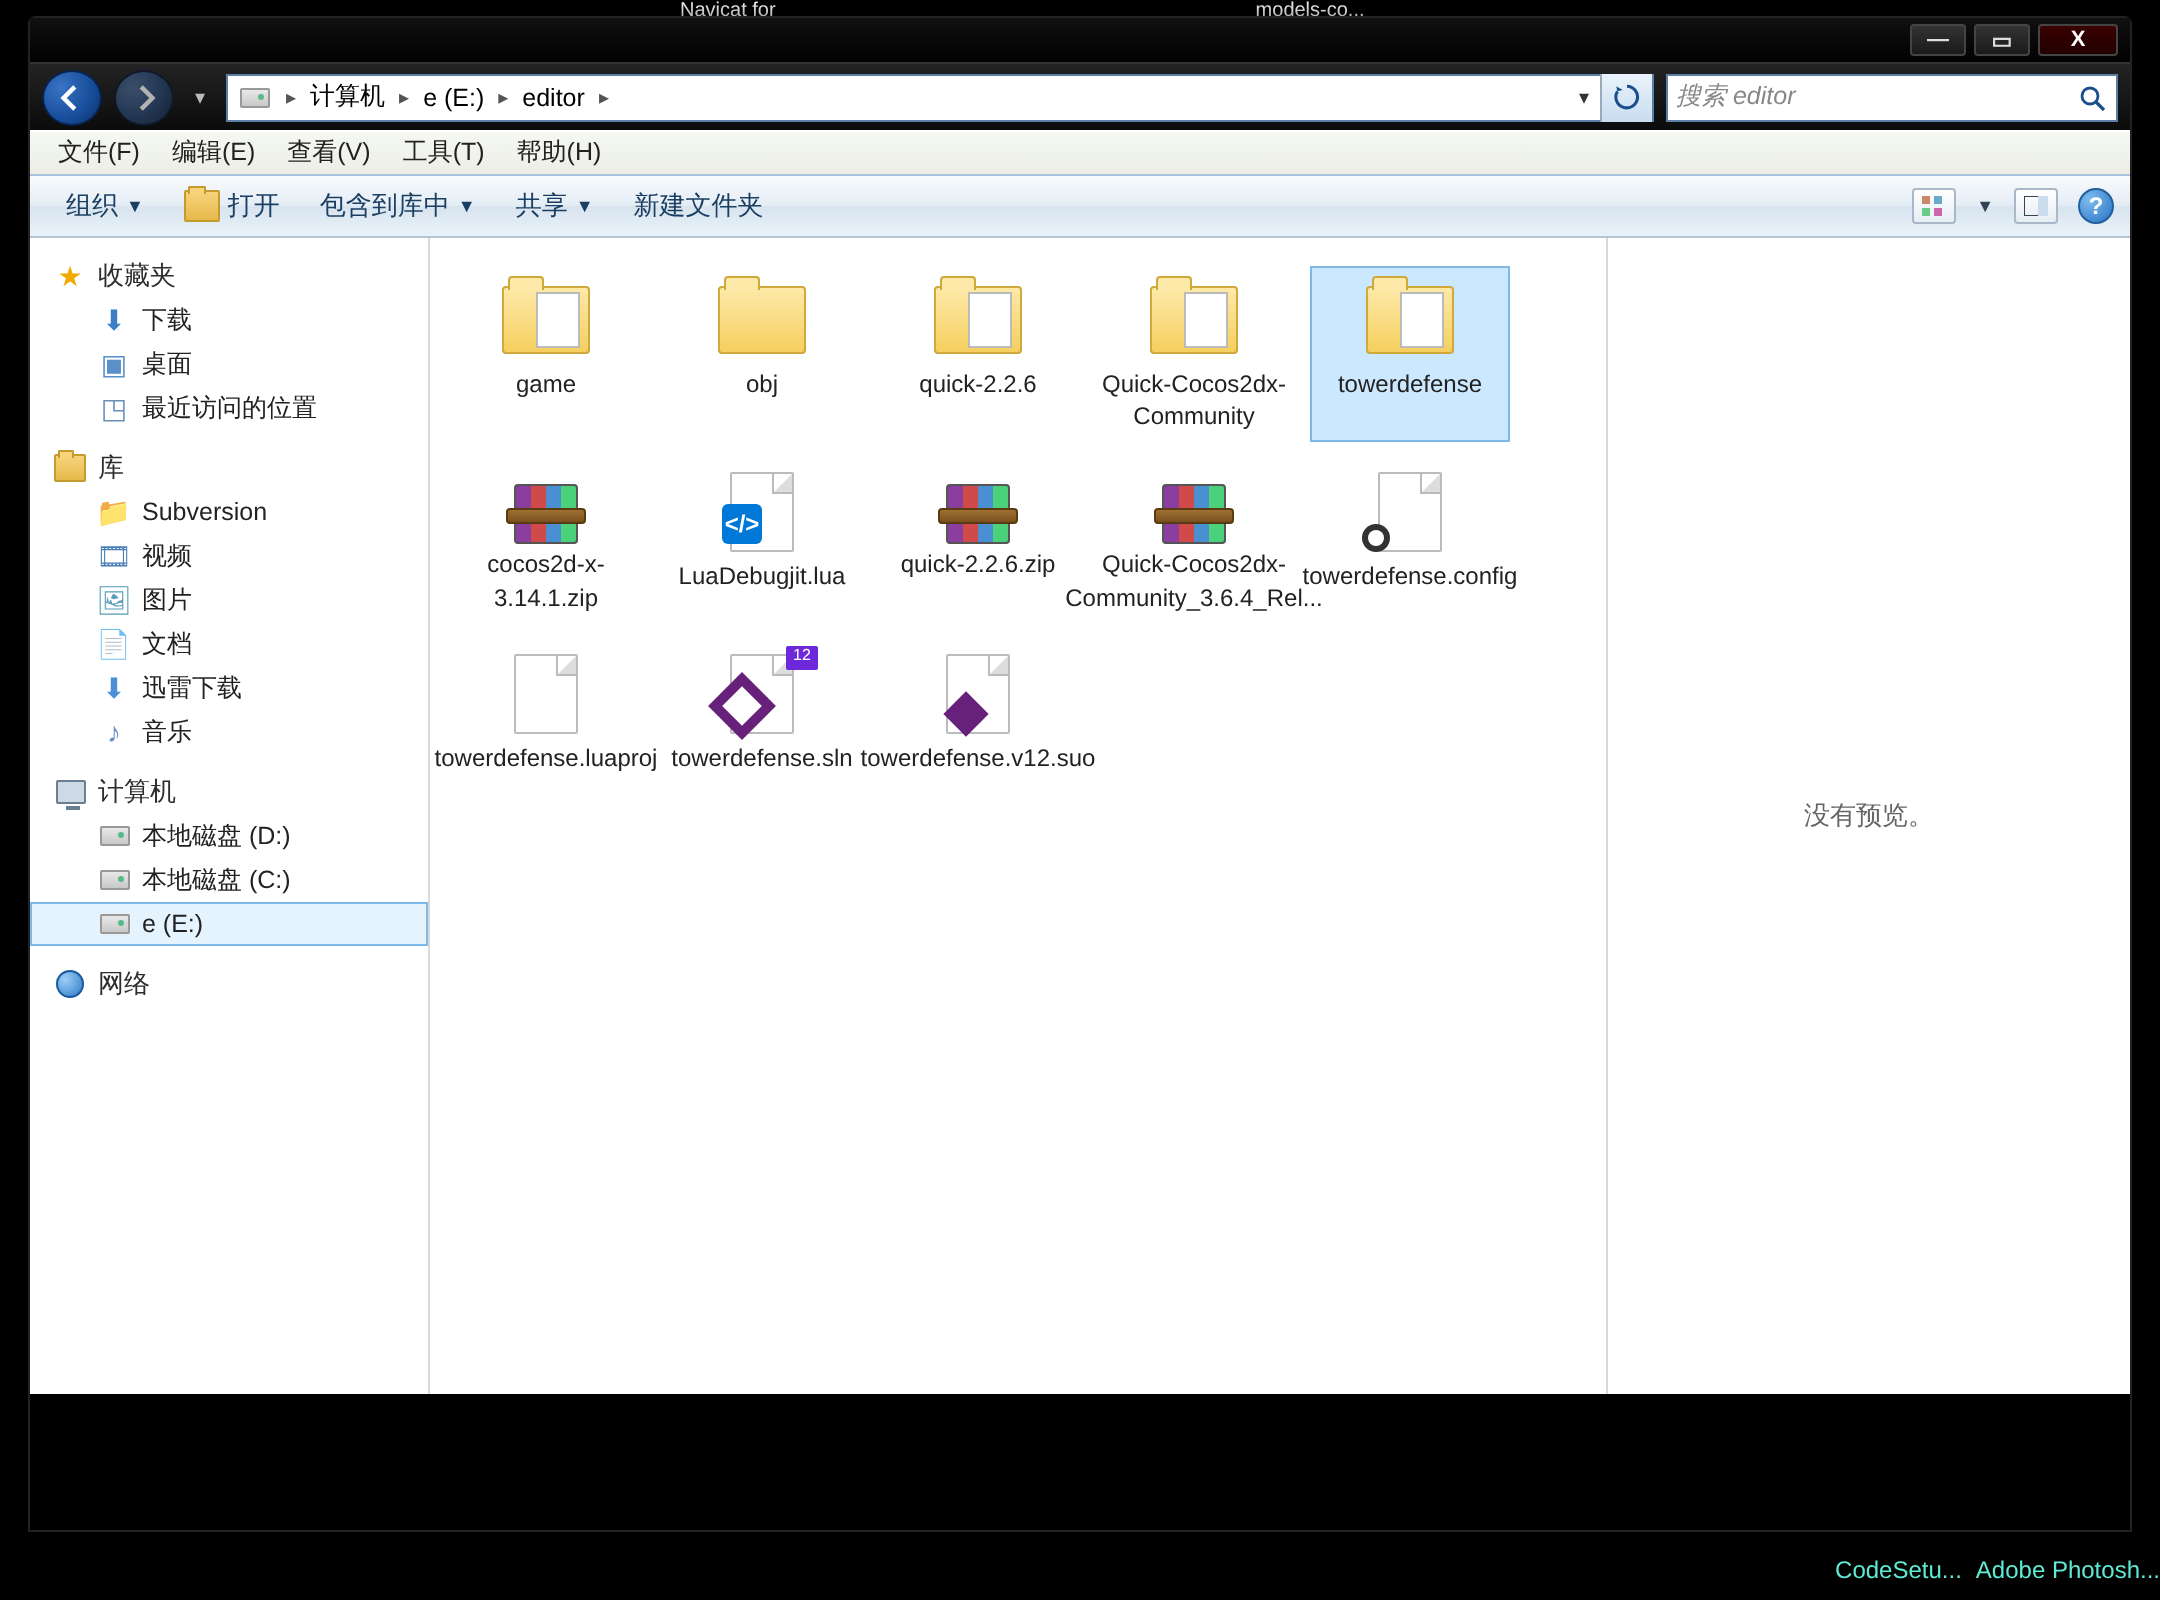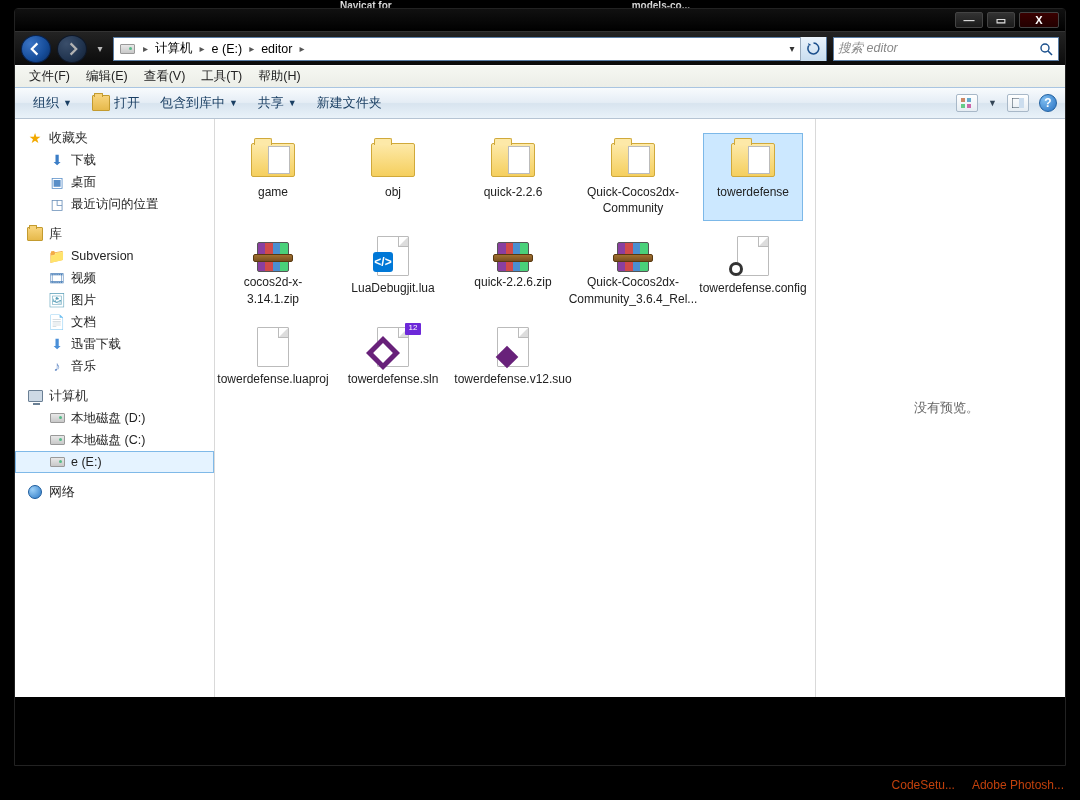--- a/index.html
+++ b/index.html
@@ -1,18 +1,18 @@
 <!DOCTYPE html>
 <html><head>
 <meta charset="utf-8">
 <style>
 * { box-sizing: border-box; margin: 0; padding: 0; font-family: "Microsoft YaHei", "Segoe UI", Tahoma, sans-serif; }
 body { background: #000; width: 1080px; height: 800px; overflow: hidden; position: relative; color: #000; }
 .desktop { position: absolute; inset: 0; background: #000; }
-.taskbar-top { position: absolute; top: 0; left: 0; right: 0; height: 12px; background: #000; color: #fff; font-size: 10px; display: flex; font-weight: bold; }
+.taskbar-top { position: absolute; top: 0; left: 0; right: 0; height: 12px; background: #000; color: #fff; font-size: 10px; display: flex; }
 .taskbar-top .titem { padding: 0 60px; }
 .explorer-window { position: absolute; left: 14px; top: 8px; width: 1052px; height: 758px; background: #000; border: 1px solid #222; border-radius: 4px 4px 0 0; box-shadow: 0 0 12px rgba(0,0,0,.6); }
 .titlebar { height: 22px; background: linear-gradient(#111,#000); display: flex; justify-content: flex-end; align-items: center; padding-right: 6px; gap: 4px; }
 .titlebar .tbbtn { width: 28px; height: 16px; background: linear-gradient(#333,#1a1a1a); border: 1px solid #444; border-radius: 2px; display:flex; align-items:center; justify-content:center; color:#ddd; font-size:11px; font-weight:bold; }
 .titlebar .tbbtn.close { width: 40px; background: linear-gradient(#3a0000,#200); color:#fff; }
 .navbar { height: 34px; background: linear-gradient(#232323,#0b0b0b); display: flex; align-items: center; padding: 0 6px; gap: 6px; border-top:1px solid #333; }
 .navbtn { width: 30px; height: 28px; border-radius: 50%; background: radial-gradient(circle at 30% 30%, #3a73c4, #164d9a 60%, #0b2e64); border:1px solid #082350; display:flex; align-items:center; justify-content:center; color:#fff; font-size:16px; }
 .navbtn.fwd { filter: grayscale(.5) brightness(.7); }
 .nav-drop { width:14px; height:14px; color:#bbb; font-size:10px; display:flex;align-items:center;justify-content:center; }
 .addressbar { flex: 1; height: 24px; background: #fff; border: 1px solid #5b7ea5; display:flex; align-items:center; font-size: 12.5px; }
@@ -51,21 +51,21 @@
 .drive-i::before{content:"";position:absolute;top:2px;right:2px;width:3px;height:3px;background:#5b8;border-radius:50%;}
 .net-i{width:14px;height:14px;border-radius:50%;background:radial-gradient(circle at 30% 30%,#9dd0f7,#2d7ac6);border:1px solid #1a5a9c;}
 .dl-i{color:#3b7dc6;}
 .desk-i{color:#5a8fc8;}
 .doc-i{color:#6a8fb8;}
 .vid-i{color:#4a7fb8;}
 .pic-i{color:#5a9fb8;}
 .mus-i{color:#6a8fc8;}
 .xun-i{color:#4a8fd8;}
 .content { flex: 1; display:flex; }
-.filegrid { flex: 1; padding: 14px 8px; display:grid; grid-template-columns: repeat(5, 104px); grid-auto-rows: min-content; gap: 8px 16px; align-content:start; justify-content:start; overflow:auto; }
+.filegrid { flex: 1; padding: 14px 8px; display:grid; grid-template-columns: repeat(5, 104px); grid-auto-rows: min-content; gap: 8px 4px; align-content:start; justify-content:start; overflow:auto; }
 .fileitem { width: 100px; display:flex; flex-direction:column; align-items:center; padding: 4px 2px; text-align:center; font-size:12px; color:#222; line-height:1.35; border:1px solid transparent; }
 .fileitem.selected { background:#cce8ff; border:1px solid #7cb8e8; }
 .fileicon { width:52px; height:44px; display:flex; align-items:center; justify-content:center; margin-bottom:2px; position:relative; }
 .folder-i { width:44px; height:34px; background:linear-gradient(#fde9a8,#f5cf5e); border:1px solid #d0a93a; border-radius:2px; position:relative; }
 .folder-i::before{content:"";position:absolute;top:-6px;left:2px;width:16px;height:6px;background:#fde9a8;border:1px solid #d0a93a;border-bottom:none;border-radius:2px 2px 0 0;}
 .folder-paper::after{content:"";position:absolute;right:4px;top:2px;width:20px;height:26px;background:#fff;border:1px solid #bbb;}
 .rar-i { width:40px;height:38px;position:relative; }
 .rar-i .books{position:absolute;bottom:0;left:4px;width:32px;height:30px;background:linear-gradient(90deg,#8a3fa0 0 25%,#d14a4a 25% 50%,#4a8fd1 50% 75%,#4ad17a 75% 100%);border:1px solid #555;border-radius:2px;}
 .rar-i .strap{position:absolute;bottom:10px;left:0;width:40px;height:8px;background:linear-gradient(#a07030,#7a5020);border:1px solid #5a3a10;border-radius:2px;}
 .file-i { width:32px;height:40px;background:#fff;border:1px solid #bbb;border-radius:1px;position:relative; }
@@ -77,21 +77,21 @@
 .sln-i .vs::after{content:"";position:absolute;inset:5px;background:#fff;}
 .sln-i .badge12{position:absolute;top:-2px;right:-2px;width:16px;height:12px;background:#6d28d9;color:#fff;font-size:8px;display:flex;align-items:center;justify-content:center;border-radius:1px;text-align:right;}
 .suo-i .vs{position:absolute;bottom:4px;left:12px;width:16px;height:16px;background:#68217a;transform:rotate(45deg);}
 .preview { width: 262px; border-left: 1px solid #d9d9d9; display:flex; align-items:center; justify-content:center; color:#666; font-size:13px; }
 .details { height: 68px; background:linear-gradient(#f4f8fb,#e7eff6); border-top:1px solid #cdd9e4; display:flex; align-items:center; padding: 6px 10px; gap: 14px; font-size:12.5px; }
 .details .thumb { width:48px;height:44px;position:relative; }
 .details .dtxt { display:flex; flex-direction:column; gap:2px; }
 .details .dname { font-size:14px; color:#1a3f63; }
 .details .dmeta { color:#555; }
 .details .dtype { color:#777; }
-.bottom-taskbar { position:absolute; bottom:0; left:0; right:0; height:30px; background:#000; color:#c2410c; display:flex; align-items:center; justify-content:flex-end; font-size:12px; gap:17px; padding-right:16px; }
+.bottom-taskbar { position:absolute; bottom:0; left:0; right:0; height:30px; background:#000; color:#5eead4; display:flex; align-items:center; justify-content:flex-end; font-size:12px; gap:7px; }
 </style>
 </head>
 <body>
 
 <div class="desktop">
 
   <div class="taskbar-top">
     <span class="titem" style="margin-left:280px">Navicat for</span>
     <span class="titem" style="margin-left:120px">models-co...</span>
   </div>

